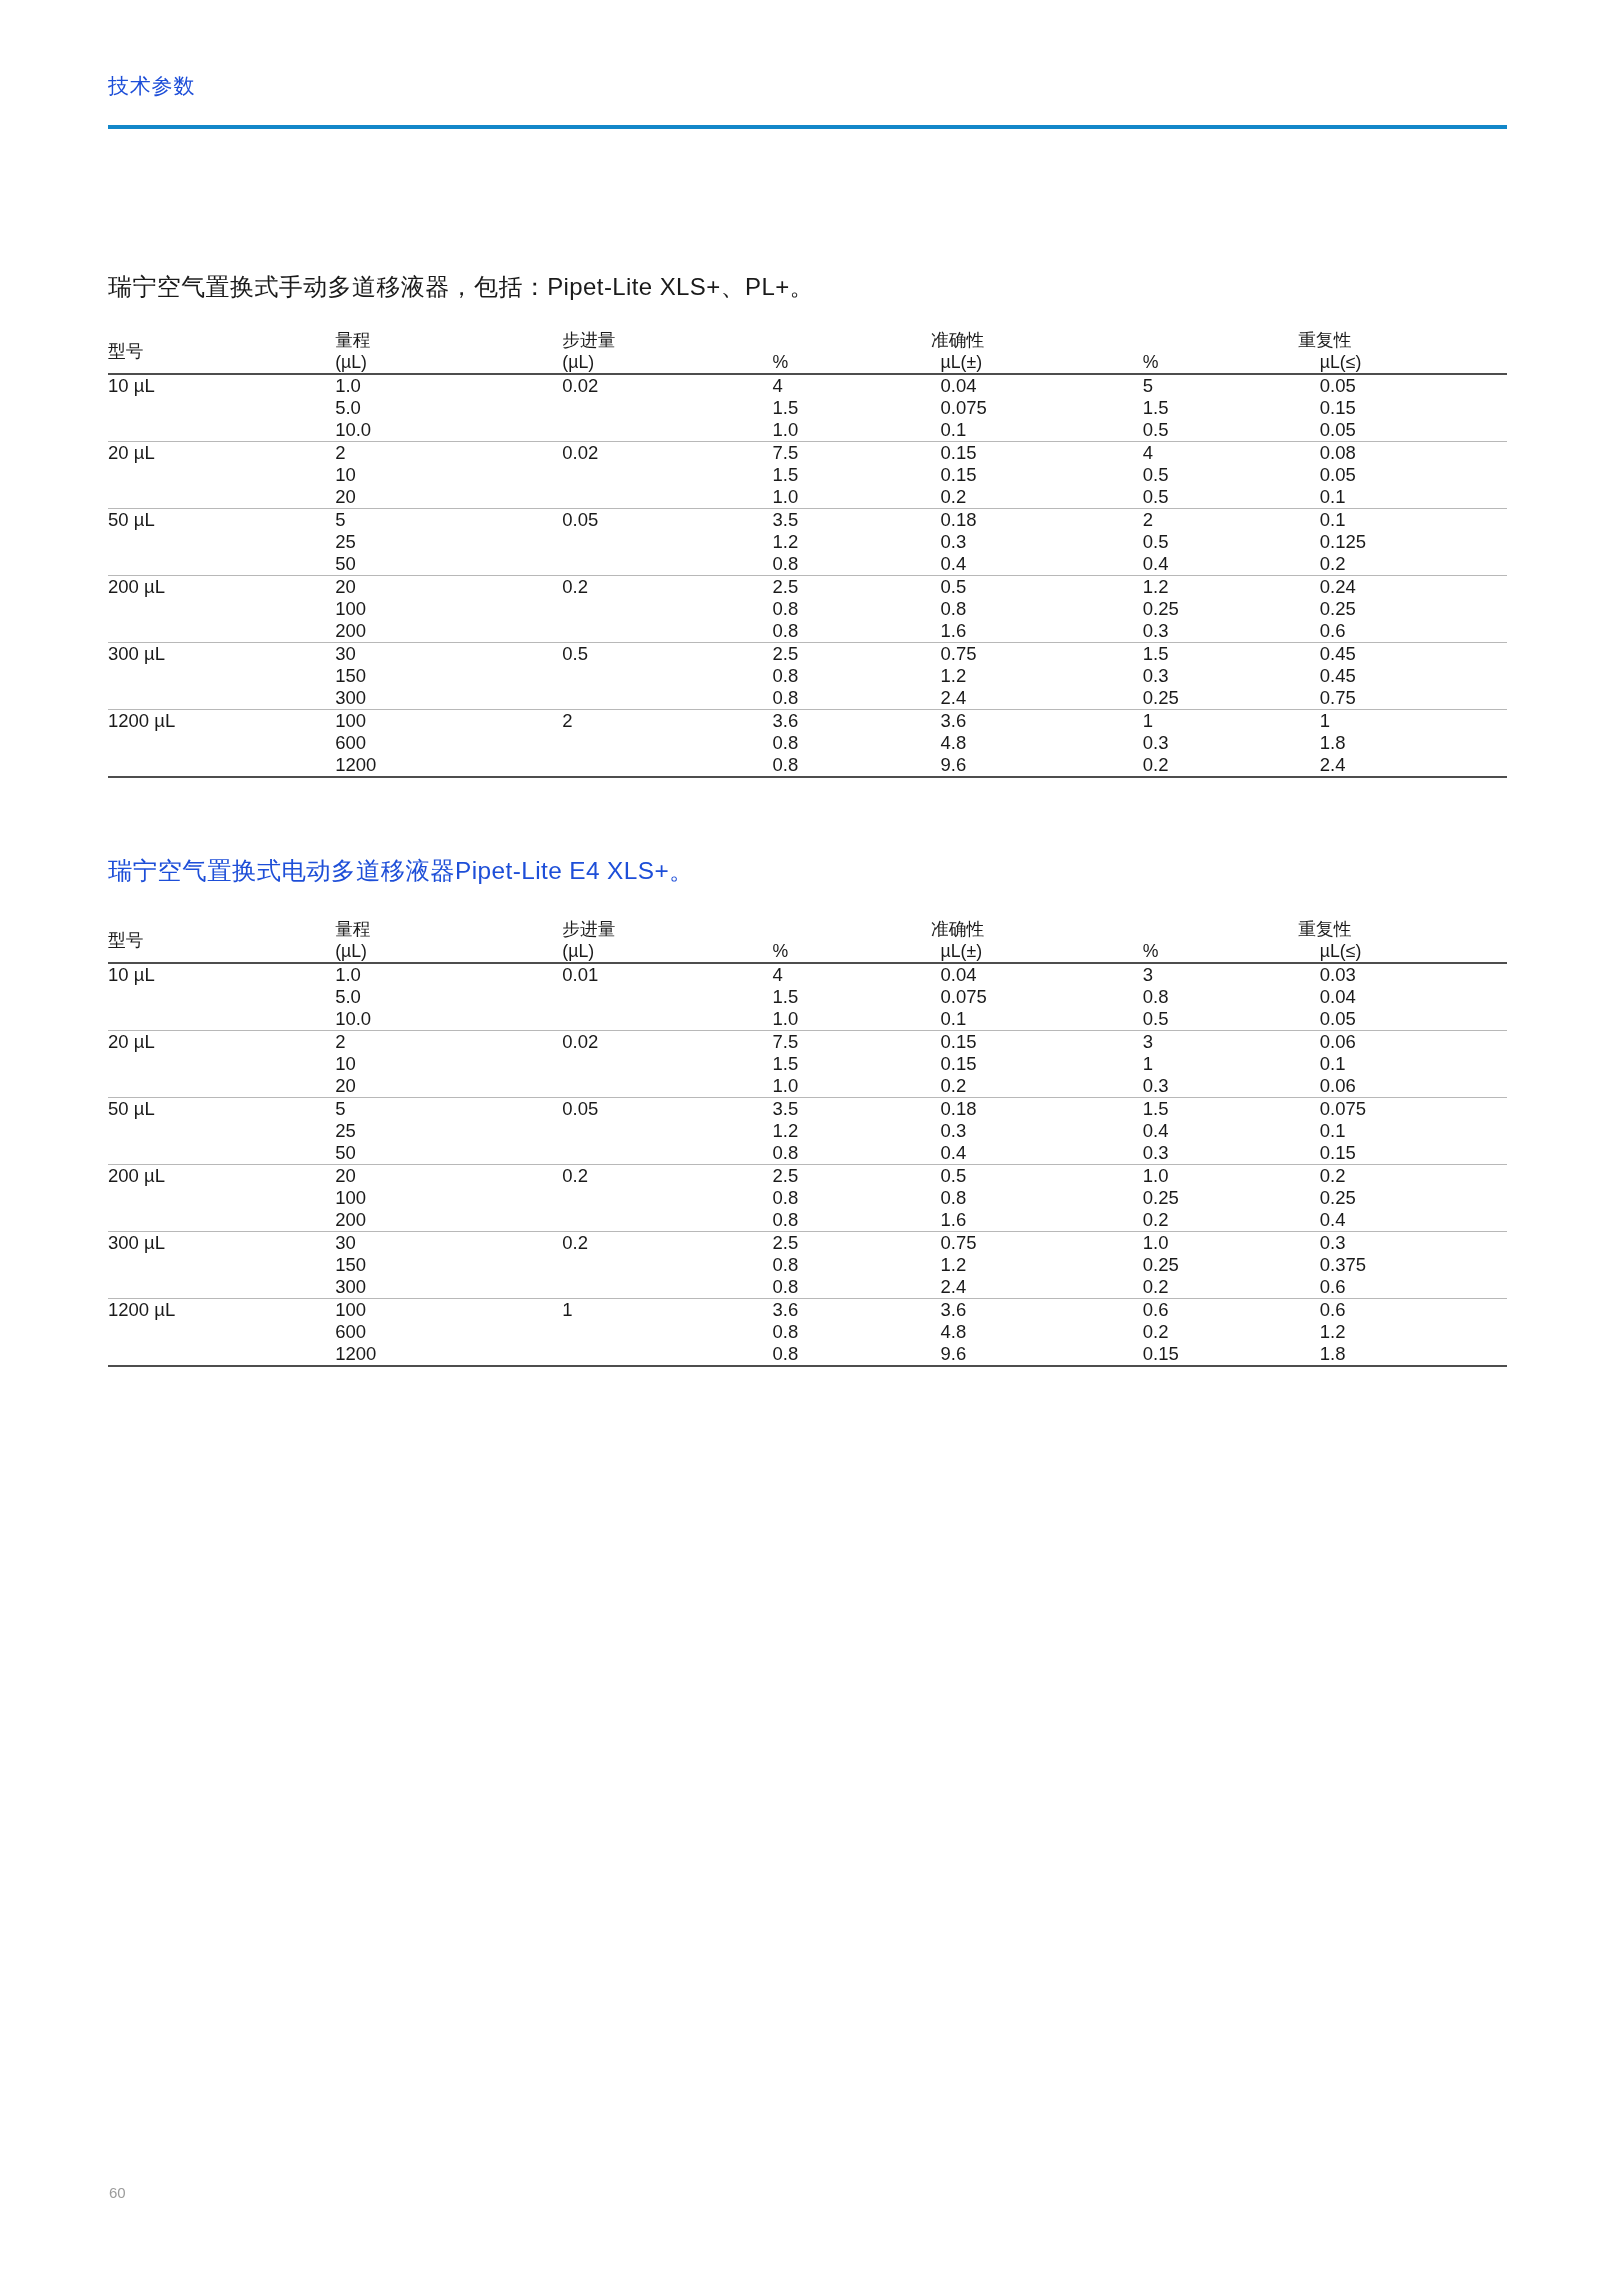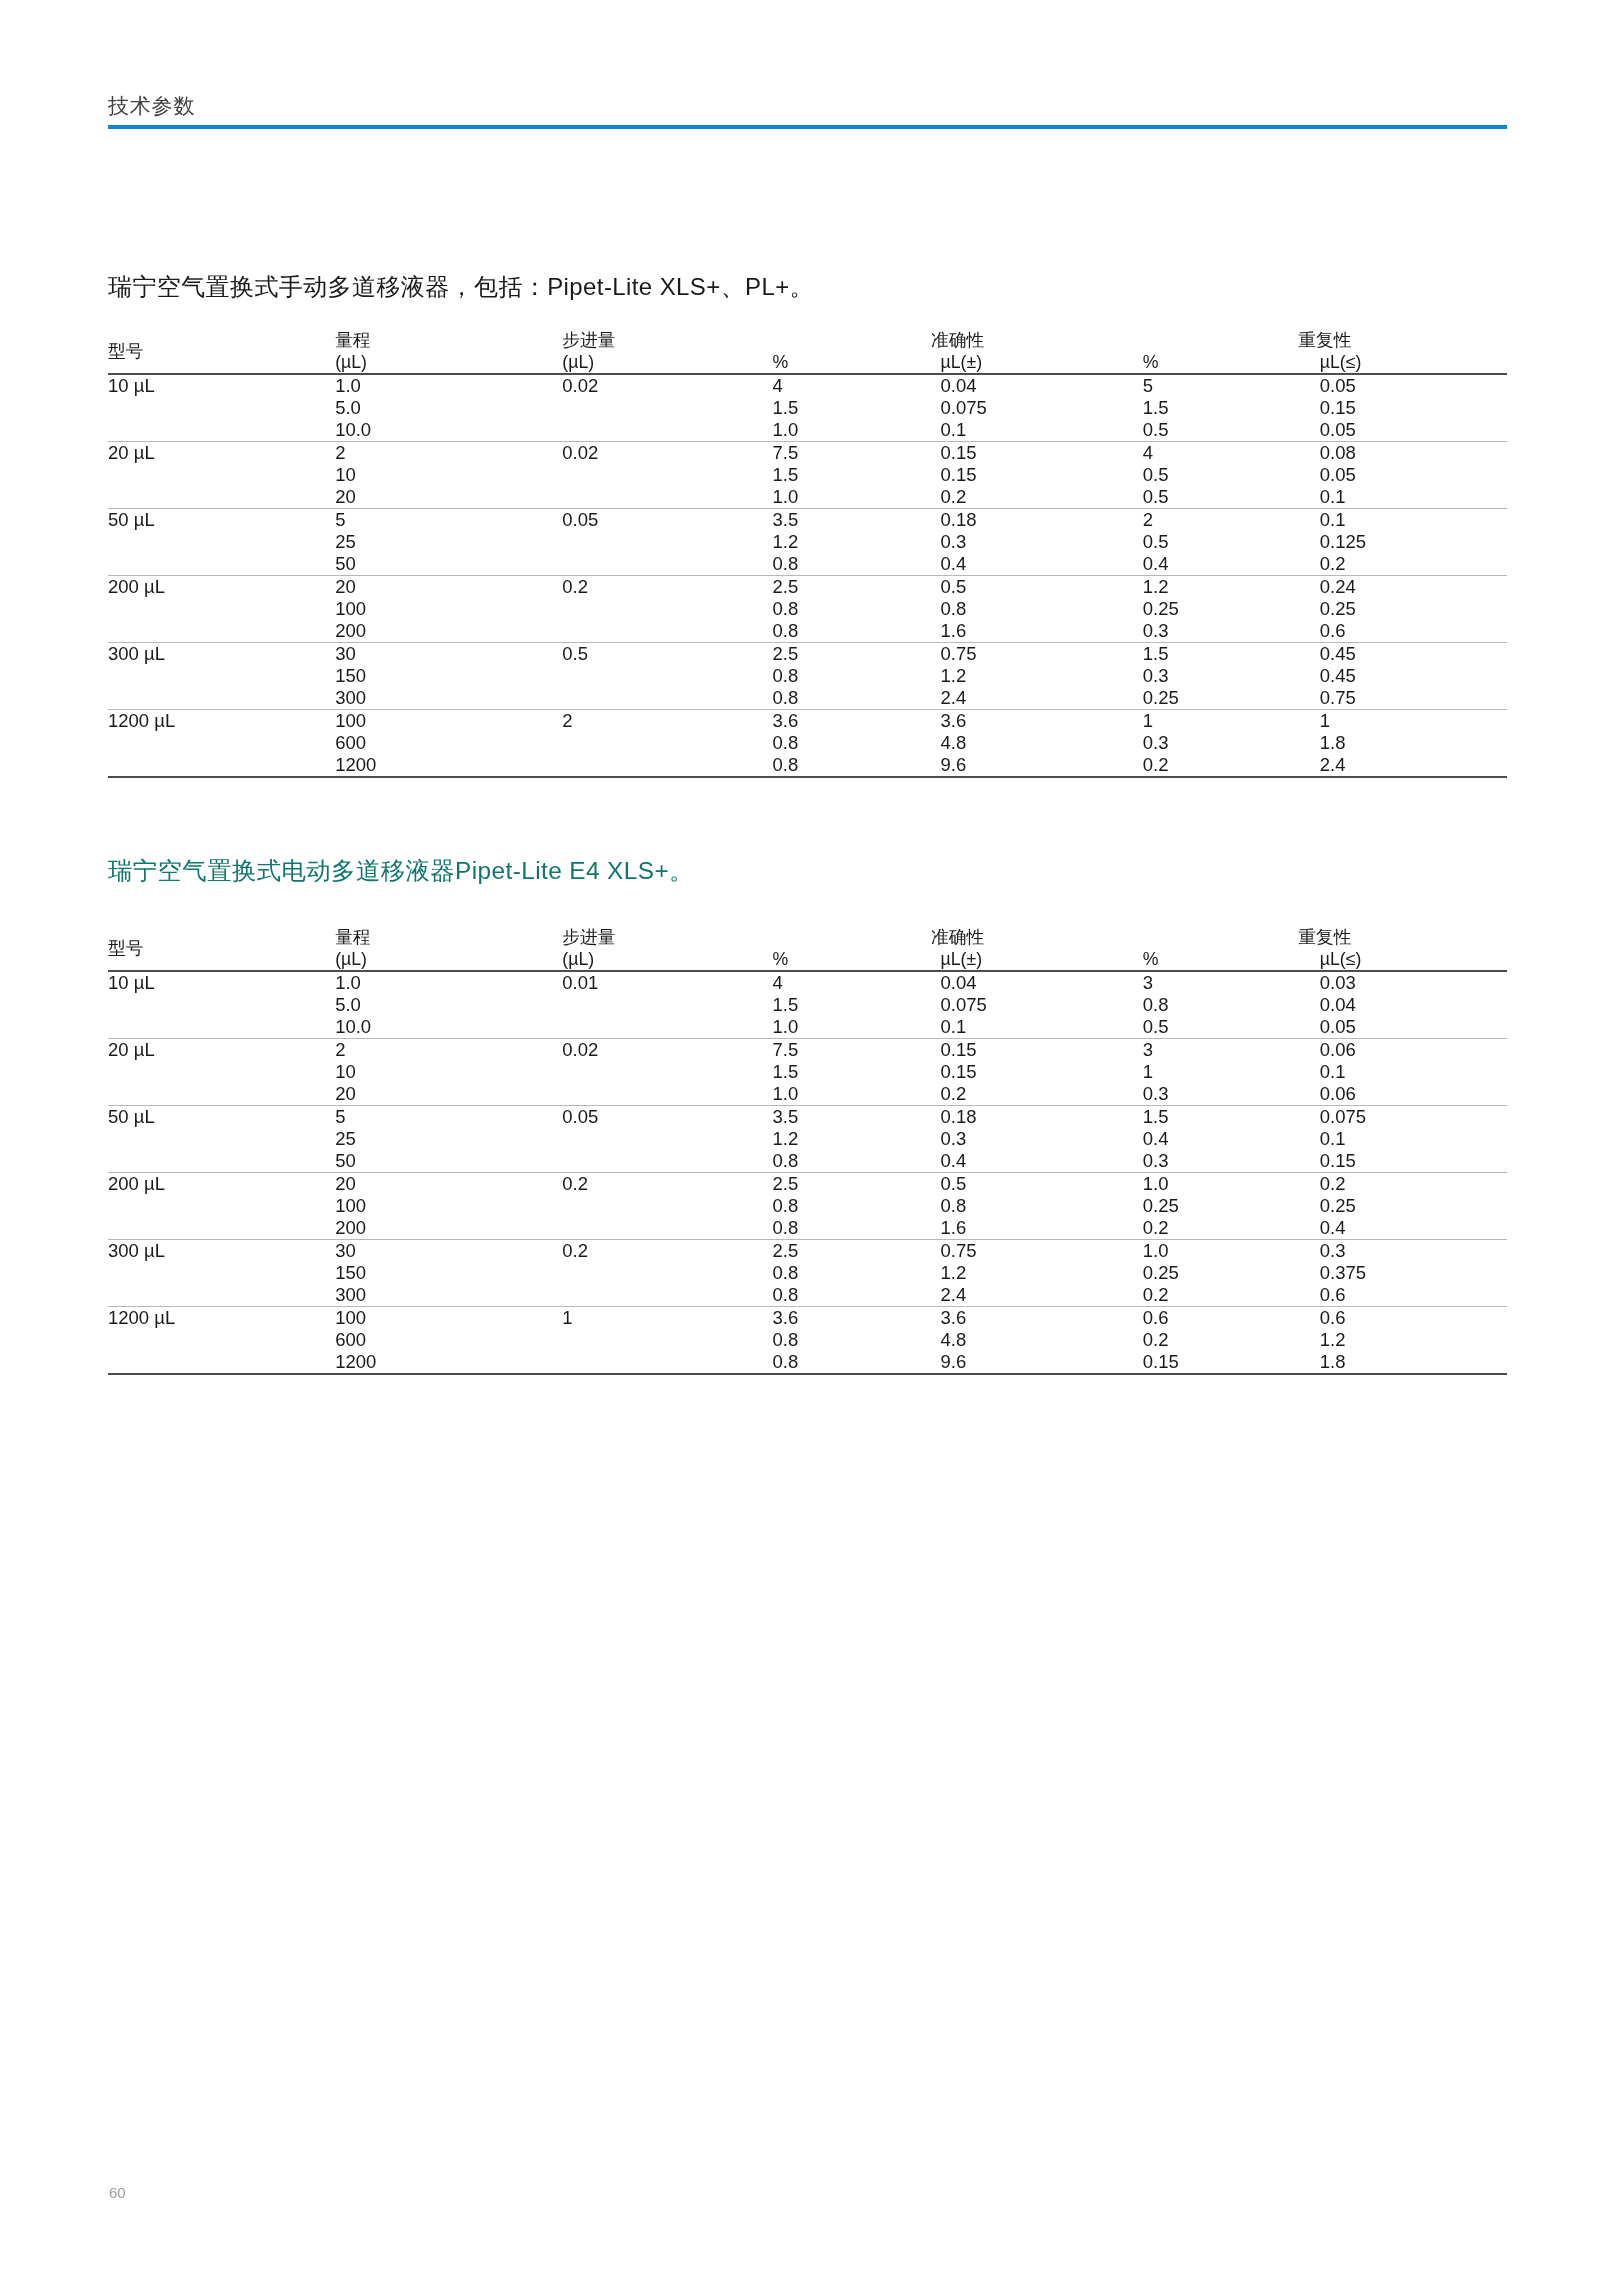--- a/index.html
+++ b/index.html
@@ -18,23 +18,23 @@
   .page {
     width: 1616px;
     height: 2295px;
     box-sizing: border-box;
     padding: 0 0 0 0;
     position: relative;
   }
   .eyebrow {
     position: absolute;
     left: 108px;
-    top: 92px;
+    top: 72px;
     font-size: 21px;
-    color: #404040;
+    color: #1d4ed8;
     letter-spacing: 0.8px;
   }
   .rule {
     position: absolute;
     left: 108px;
     top: 125px;
     width: 1399px;
     height: 4.2px;
     background: #1287c9;
   }
@@ -115,23 +115,23 @@
   .c-vol { width: 227px; }
   .c-inc { width: 210px; }
   .c-acc-pct { width: 168px; }
   .c-acc-ul { width: 202px; }
   .c-rep-pct { width: 177px; }
   .c-rep-ul { width: 187px; }
 
   .sub2 {
     margin-top: 77px;
     font-size: 24.4px;
-    color: #0f766e;
+    color: #1d4ed8;
     letter-spacing: 0.4px;
-    margin-bottom: 38px;
+    margin-bottom: 30px;
   }
   .page-number {
     position: absolute;
     left: 109px;
     top: 2184px;
     font-size: 15px;
     color: #9b9b9b;
   }
 </style>
 </head>

